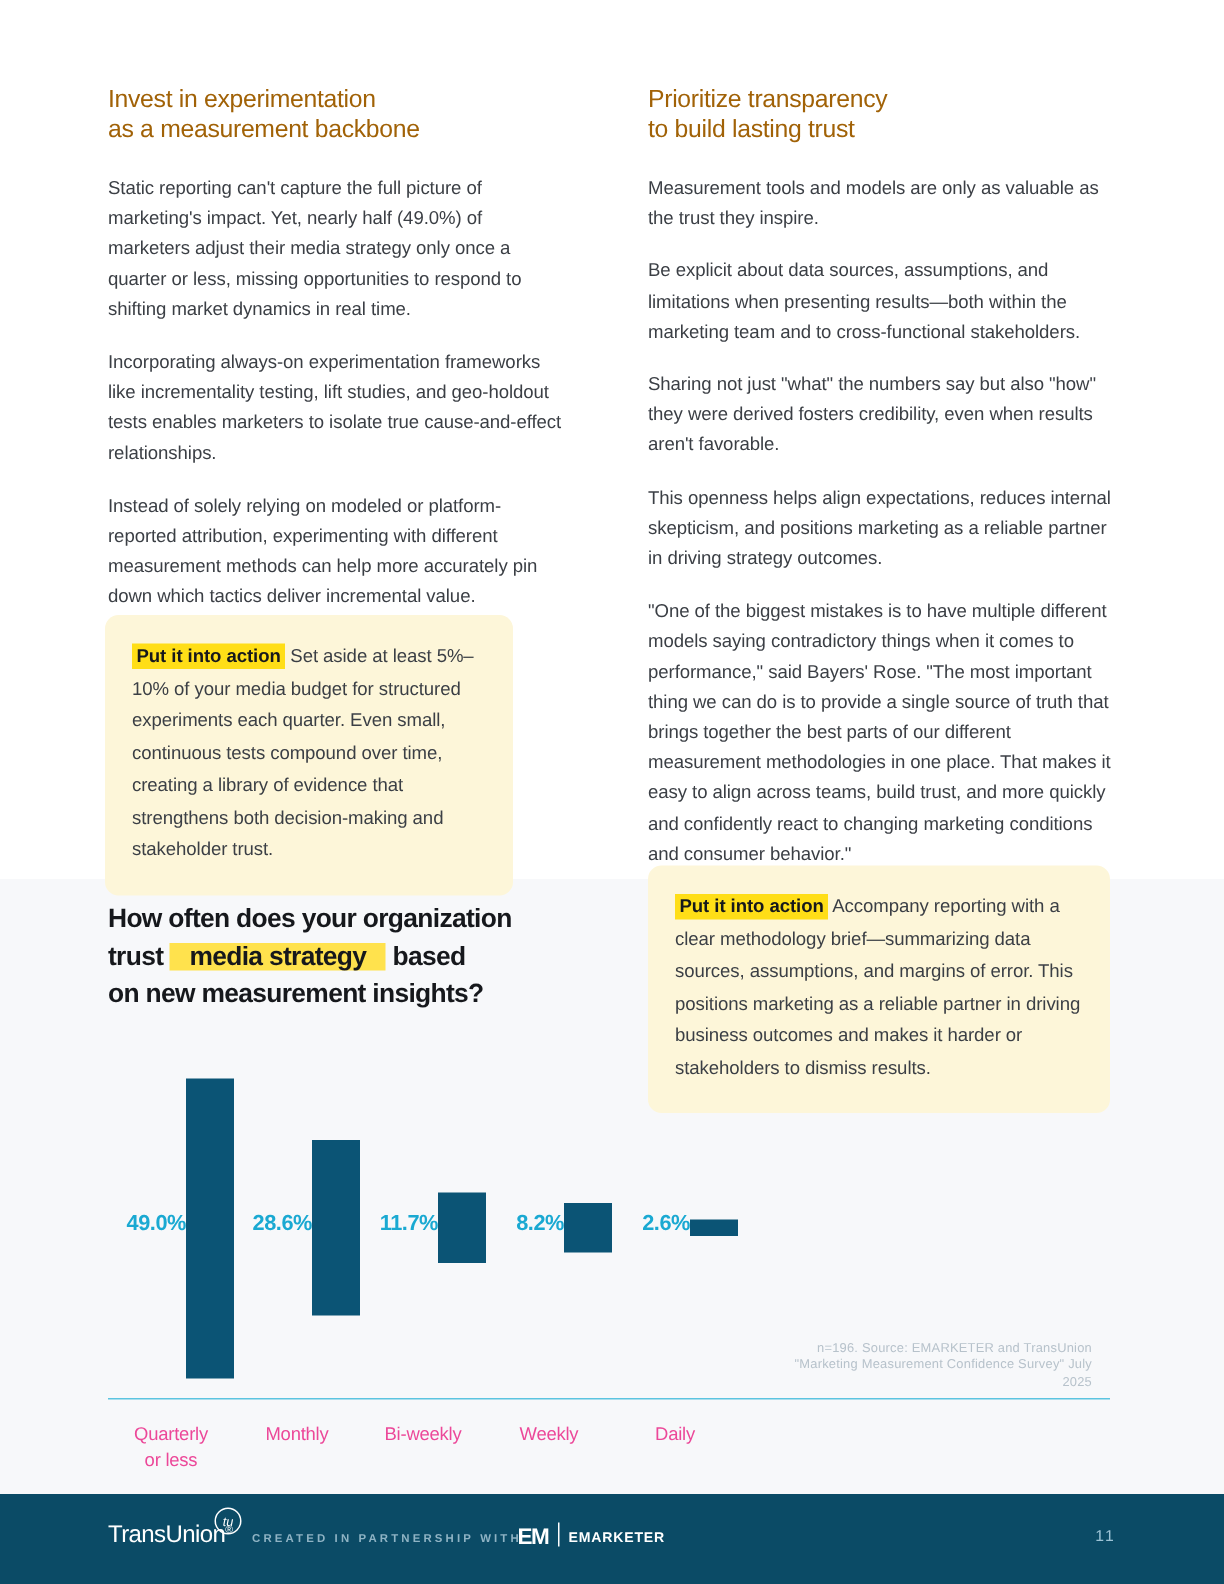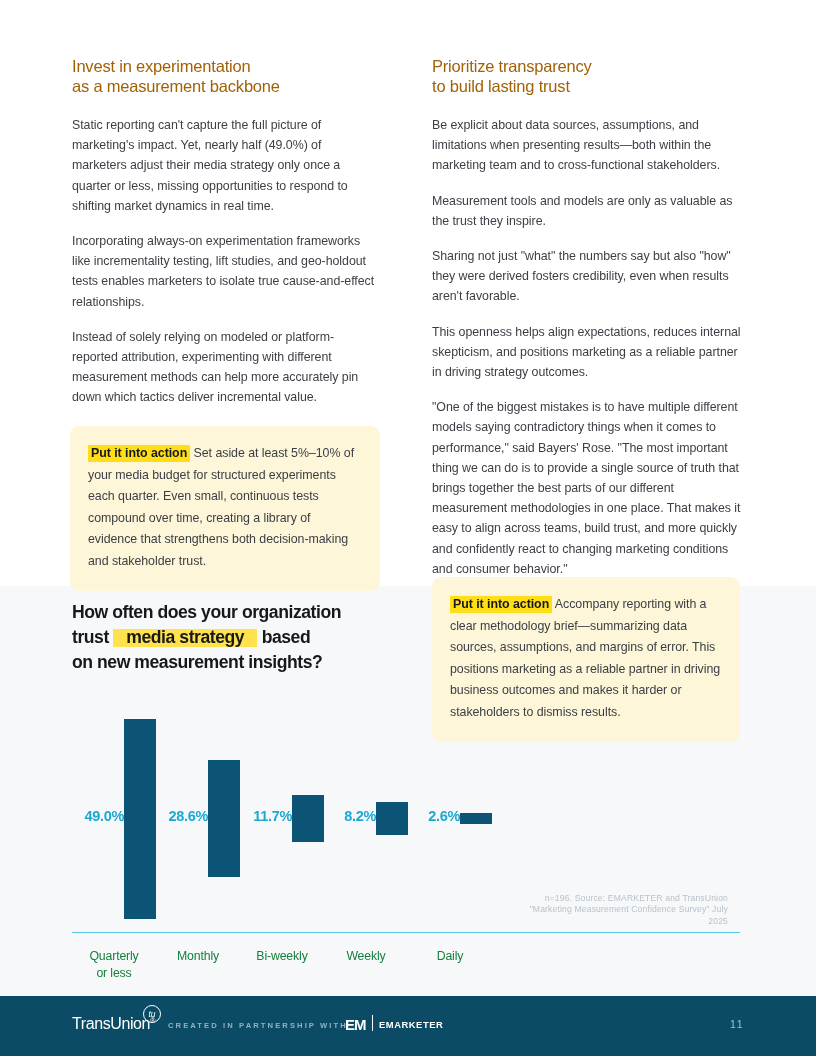--- a/index.html
+++ b/index.html
@@ -82,21 +82,21 @@
     background: #ffde17;
     color: #16181c;
     font-weight: 700;
     padding: 1px 3px 2px 3px;
     box-decoration-break: clone;
     -webkit-box-decoration-break: clone;
   }
 
   .box-left {
     position: absolute;
-    left: 70px; top: 426px; width: 310px;
+    left: 70px; top: 410px; width: 272px;
   }
   .box-right {
     position: absolute;
     left: 432px; top: 577px; width: 308px;
   }
 
   
   .chart-block {
     position: absolute;
     left: 72px; top: 600px; width: 680px;
@@ -155,21 +155,21 @@
   }
   .xlabels {
     position: absolute;
     left: 0; bottom: 0;
     width: 420px;
     display: flex;
   }
   .xlabel {
     width: 89.5px;
     text-align: center;
-    color: #15803d;
+    color: #ec4899;
     font-size: 12.3px;
     line-height: 16.5px;
     letter-spacing: -0.15px;
     padding-top: 10px;
   }
   .xlabel .l2 { display: block; }
 
   .source-note {
     position: absolute;
     right: 12px;
@@ -268,22 +268,22 @@
 
   <div class="action-box box-left">
     <div class="txt"><span class="action-tag">Put it into action</span><span> Set aside at least 5%–10% of your media budget for structured experiments each quarter. Even small, continuous tests compound over time, creating a library of evidence that strengthens both decision-making and stakeholder trust.</span></div>
   </div>
 
   <div class="col-right">
     <h2 class="section-head">
       <span class="l1">Prioritize transparency</span>
       <span class="l2">to build lasting trust</span>
     </h2>
+    <p class="body">Measurement tools and models are only as valuable as the trust they inspire.</p>
     <p class="body">Be explicit about data sources, assumptions, and limitations when presenting results—both within the marketing team and to cross-functional stakeholders.</p>
-    <p class="body">Measurement tools and models are only as valuable as the trust they inspire.</p>
     <p class="body">Sharing not just "what" the numbers say but also "how" they were derived fosters credibility, even when results aren't favorable.</p>
     <p class="body">This openness helps align expectations, reduces internal skepticism, and positions marketing as a reliable partner in driving strategy outcomes.</p>
     <p class="body">"One of the biggest mistakes is to have multiple different models saying contradictory things when it comes to performance," said Bayers' Rose. "The most important thing we can do is to provide a single source of truth that brings together the best parts of our different measurement methodologies in one place. That makes it easy to align across teams, build trust, and more quickly and confidently react to changing marketing conditions and consumer behavior."</p>
   </div>
 
   <div class="action-box box-right">
     <div class="txt"><span class="action-tag">Put it into action</span><span> Accompany reporting with a clear methodology brief—summarizing data sources, assumptions, and margins of error. This positions marketing as a reliable partner in driving business outcomes and makes it harder or stakeholders to dismiss results.</span></div>
   </div>
 
   <div class="chart-block">

